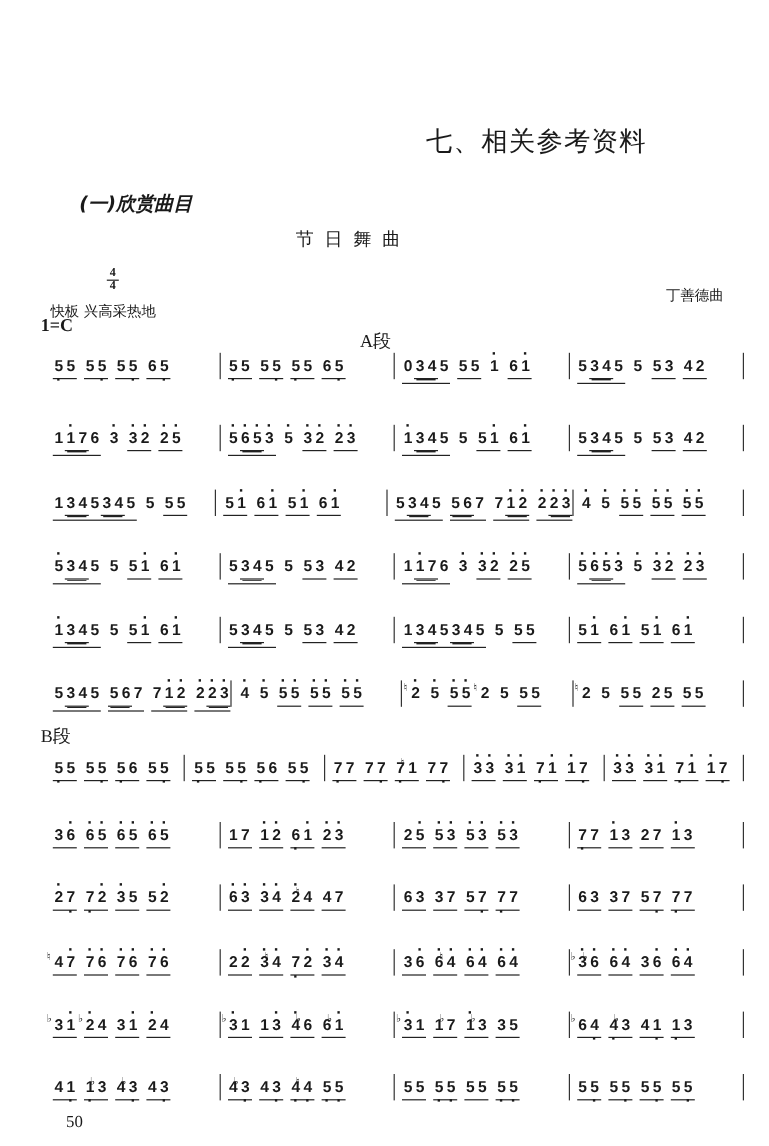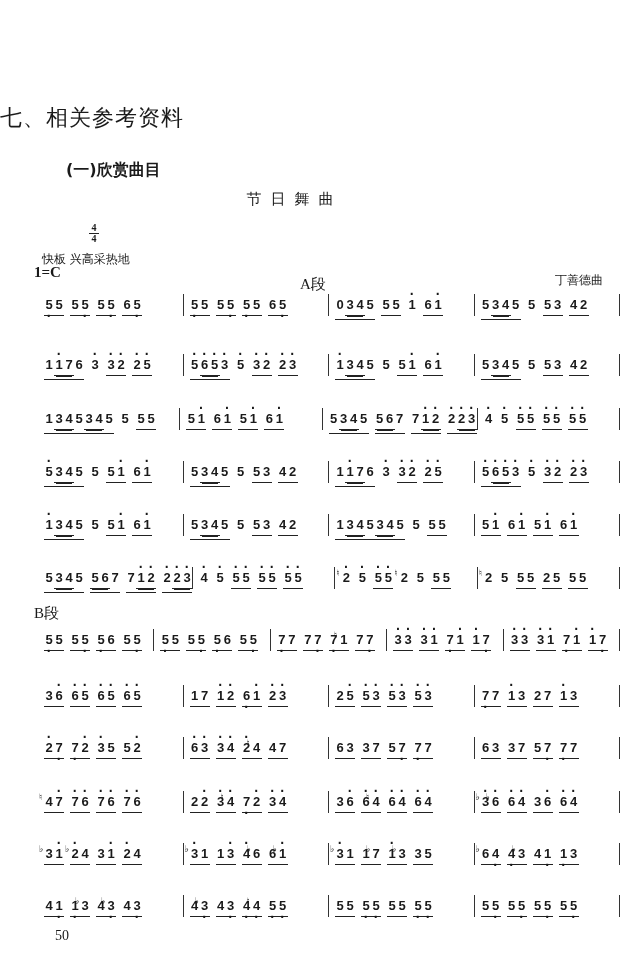--- a/index.html
+++ b/index.html
@@ -1,26 +1,26 @@
 <!DOCTYPE html>
 <html><head>
 <meta charset="utf-8">
 <style>
   html, body { margin: 0; padding: 0; background: #ffffff; }
   body { width: 641px; height: 955px; position: relative; overflow: hidden; color: #1a1a1a;
          font-family: "Liberation Serif", "DejaVu Serif", serif; }
   .abs { position: absolute; }
-  .chapter-title { left: 0; width: 539px; top: 103px; text-align: left; font-size: 22px; letter-spacing: 1px; }
-  .section-title { left: 66px; top: 160px; font-size: 16px; font-family: "DejaVu Sans", sans-serif; font-weight: bold; }
+  .chapter-title { left: 0; width: 539px; top: 103px; text-align: right; font-size: 22px; letter-spacing: 1px; }
+  .section-title { left: 66px; top: 160px; font-size: 16px; font-family: "DejaVu Sans", sans-serif; font-weight: bold; font-style: italic; }
   .piece-title { left: 0; width: 589px; top: 190px; text-align: center; font-size: 15px; letter-spacing: 9px; }
   .key { left: 34px; top: 227px; font-size: 15px; font-weight: bold; margin-top: 37px; }
   .timesig { left: 88px; top: 223px; width: 12px; text-align: center; font-size: 10px; line-height: 10px; font-weight: bold; }
   .timesig .bar { border-top: 1px solid #222; margin: 0 1px; }
   .tempo { left: 42px; top: 251px; font-size: 12px; font-family: "DejaVu Sans", sans-serif; }
-  .composer { left: 555px; top: 238px; font-size: 12px; font-family: "DejaVu Sans", sans-serif; margin-top: 34px; }
+  .composer { left: 555px; top: 238px; font-size: 12px; font-family: "DejaVu Sans", sans-serif; }
   .segA { left: 300px; top: 275px; font-size: 15px; }
   .segB { left: 34px; top: 604px; font-size: 15px; }
   .page-num { left: 55px; top: 928px; font-size: 14px; }
   .row { left: 40px; width: 580px; height: 26px; display: flex; align-items: flex-start; }
   .measure { flex: 1; display: flex; align-items: flex-start; gap: 6px; padding-left: 6px; height: 26px; }
   .measure:first-child { padding-left: 4px; }
   .barline { width: 1px; height: 22px; background: #333; margin-top: -3px; flex: none; }
   .grp { display: inline-flex; position: relative; padding-bottom: 3px; }
   .grp.u1 { border-bottom: 1px solid #222; }
   .grp.u2 { border-bottom: 1px solid #222; box-shadow: 0 3px 0 -2px #222; }

